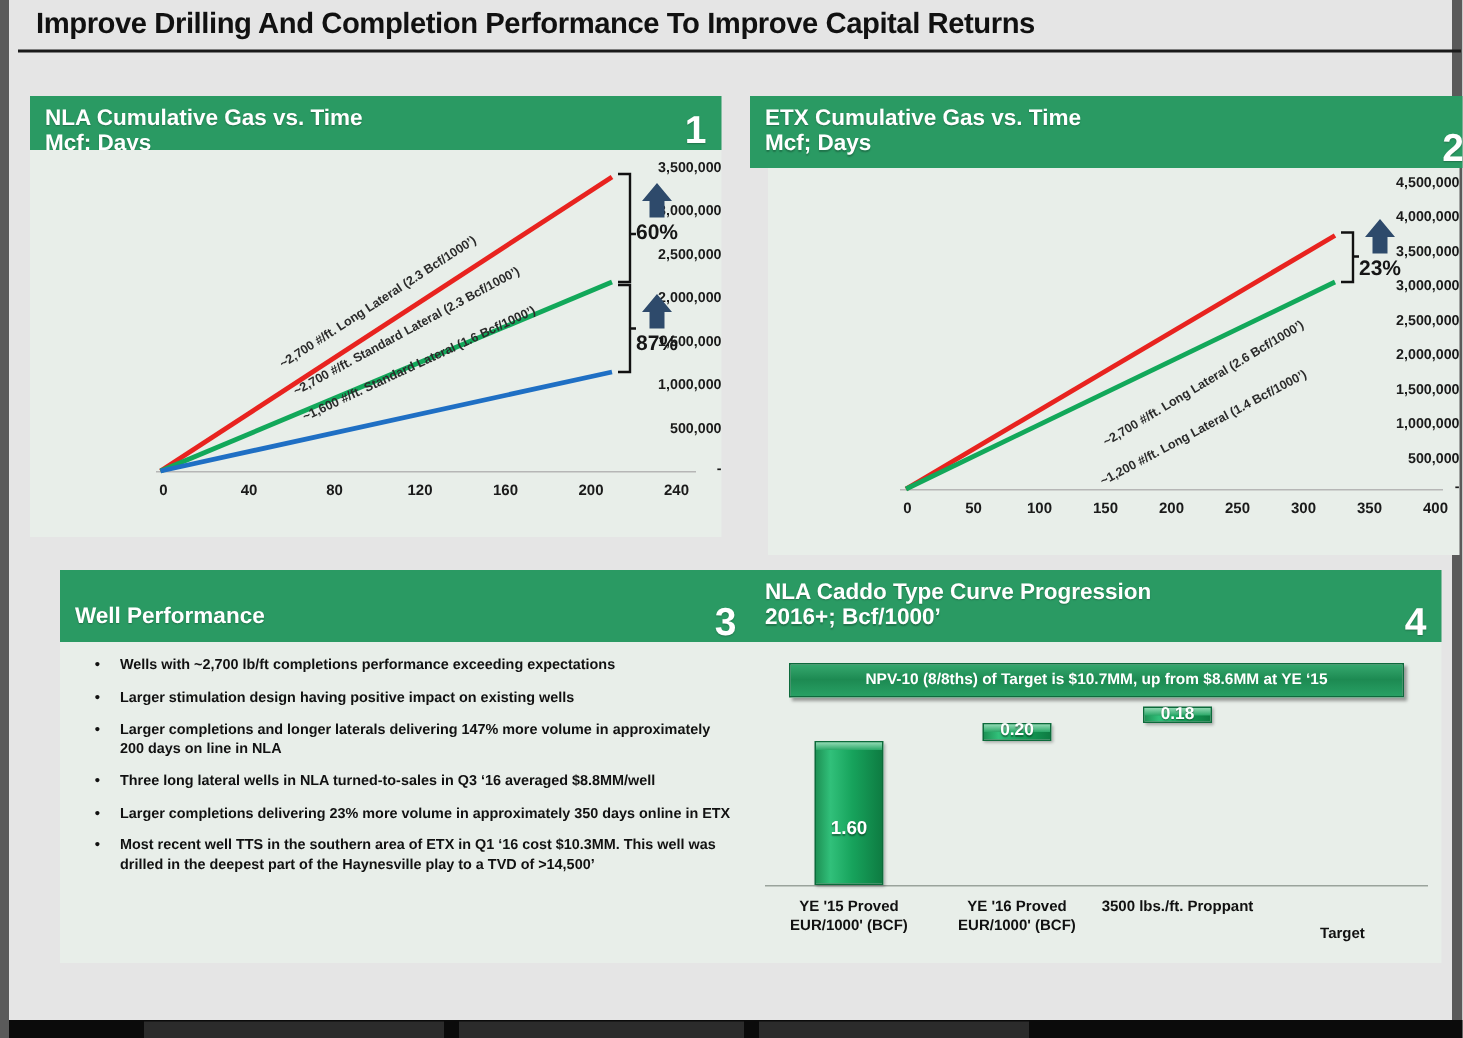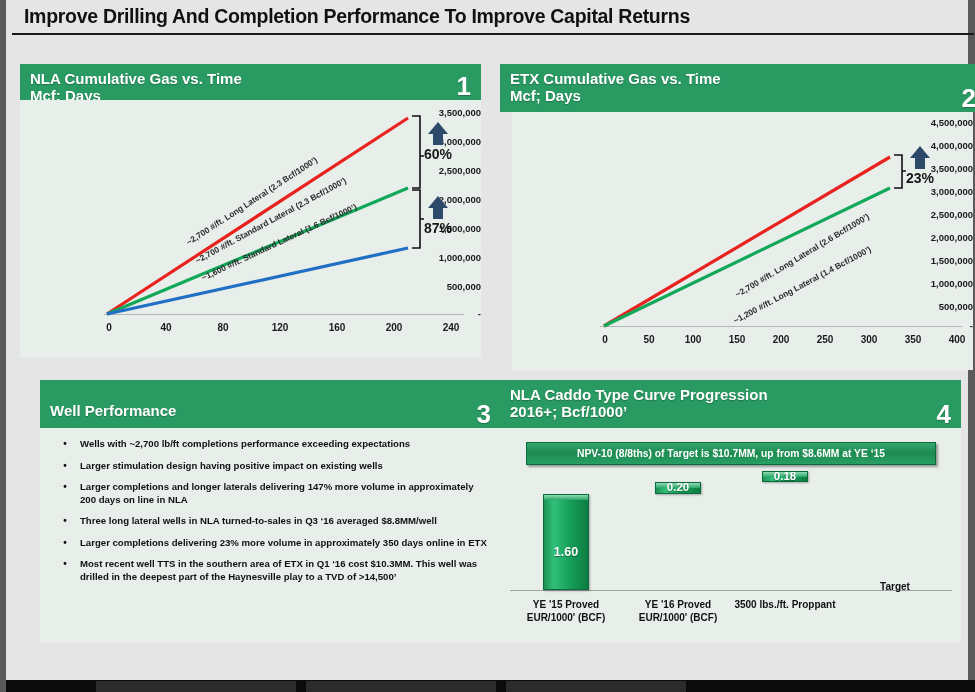--- a/index.html
+++ b/index.html
@@ -289,21 +289,21 @@
       </div>
 
       <div class="bar" style="left:262px;top:43px;width:46px;height:11px;">
         <span class="barval small" style="top:-2px;">0.18</span>
       </div>
 
 
       <div class="cat" style="left:8px;top:170px;width:116px;">YE '15 Proved EUR/1000' (BCF)</div>
       <div class="cat" style="left:120px;top:170px;width:116px;">YE '16 Proved EUR/1000' (BCF)</div>
       <div class="cat" style="left:227px;top:170px;width:116px;">3500 lbs./ft. Proppant</div>
-      <div class="cat" style="left:337px;top:152px;width:116px;">Target</div>
+      <div class="cat" style="left:337px;top:188px;width:116px;">Target</div>
     </div>
   </div>
 
 
   <div class="taskbar">
     <i style="left:90px;width:200px;"></i>
     <i style="left:300px;width:190px;"></i>
     <i style="left:500px;width:180px;"></i>
   </div>
 

